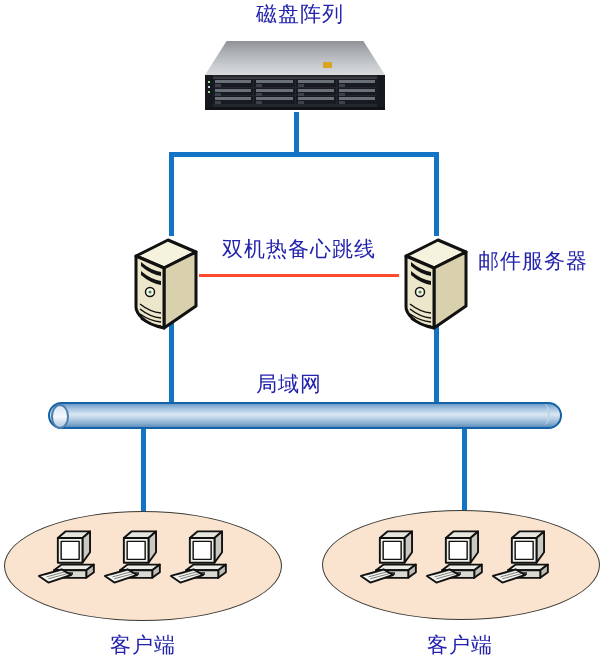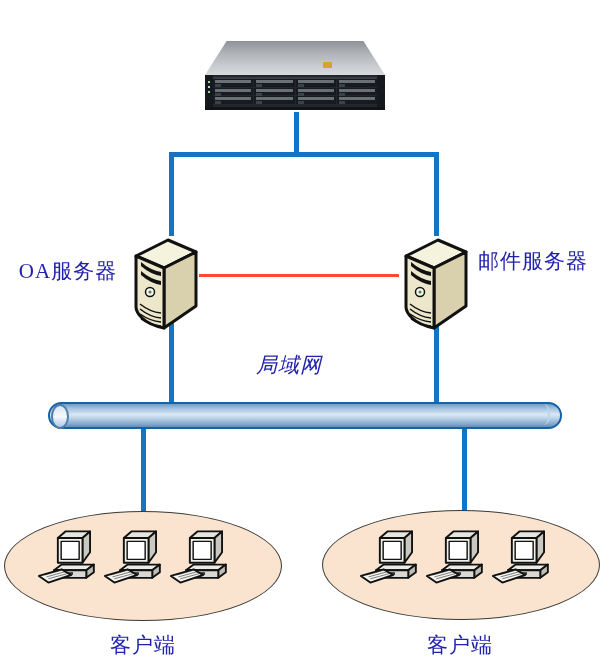--- a/index.html
+++ b/index.html
@@ -65,23 +65,24 @@
   .client-ellipse{
     position:absolute;width:278px;height:110px;border-radius:50%;
     background:#FAE3CF;border:1.5px solid #3A3A34;box-sizing:border-box;z-index:2;
   }
 </style>
 </head>
 <body>
 
 <div id="canvas">
 
-  <div class="lbl" style="left:14px;top:260px;width:108px;">OA服务器</div>
+  <div class="lbl" style="left:200px;top:3px;width:200px;">磁盘阵列</div>
   <div class="lbl" style="left:473px;top:250px;width:120px;">邮件服务器</div>
-  <div class="lbl" style="left:239px;top:354px;width:100px;font-style:italic;">局域网</div>
+  <div class="lbl" style="left:199px;top:238px;width:200px;">双机热备心跳线</div>
+  <div class="lbl" style="left:239px;top:373px;width:100px;">局域网</div>
   <div class="lbl" style="left:93px;top:634px;width:100px;">客户端</div>
   <div class="lbl" style="left:410px;top:634px;width:100px;">客户端</div>
 
   <div class="blue-line vline" style="left:294px;top:112px;height:43px;"></div>
   <div class="blue-line hline" style="left:169px;top:152px;width:270px;"></div>
   <div class="blue-line vline" style="left:169px;top:152px;height:84px;"></div>
   <div class="blue-line vline" style="left:434px;top:152px;height:84px;"></div>
   <div class="blue-line vline" style="left:169px;top:322px;height:83px;"></div>
   <div class="blue-line vline" style="left:434px;top:322px;height:83px;"></div>
   <div class="blue-line vline" style="left:141px;top:427px;height:86px;"></div>

